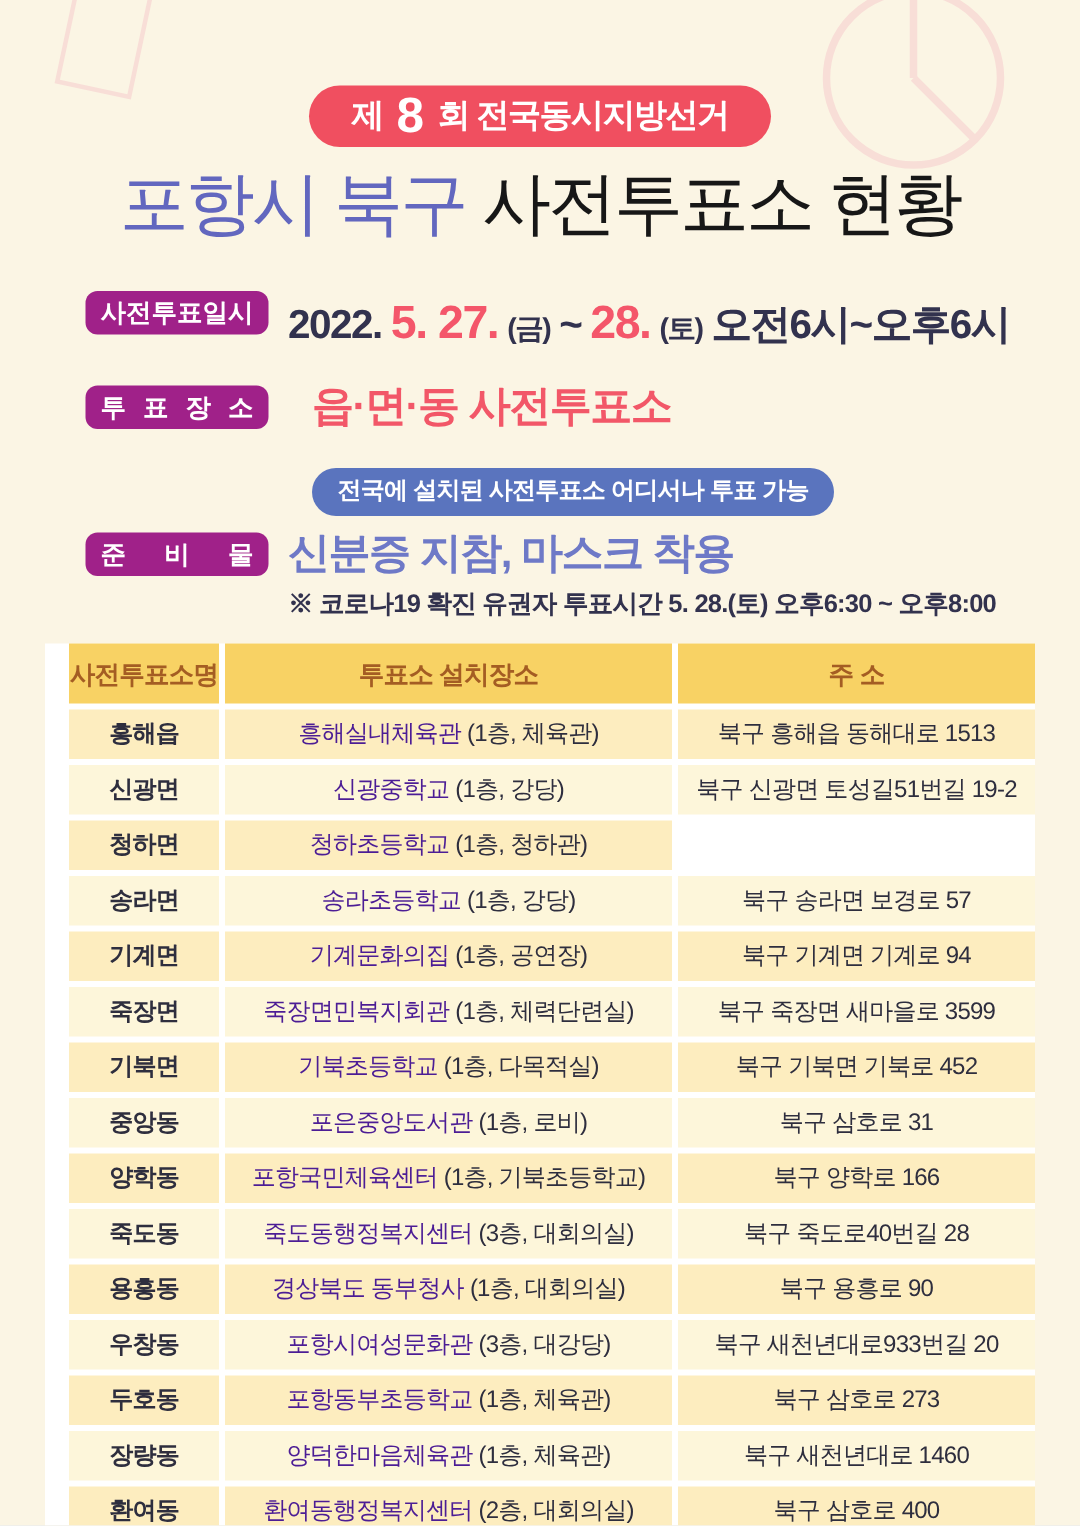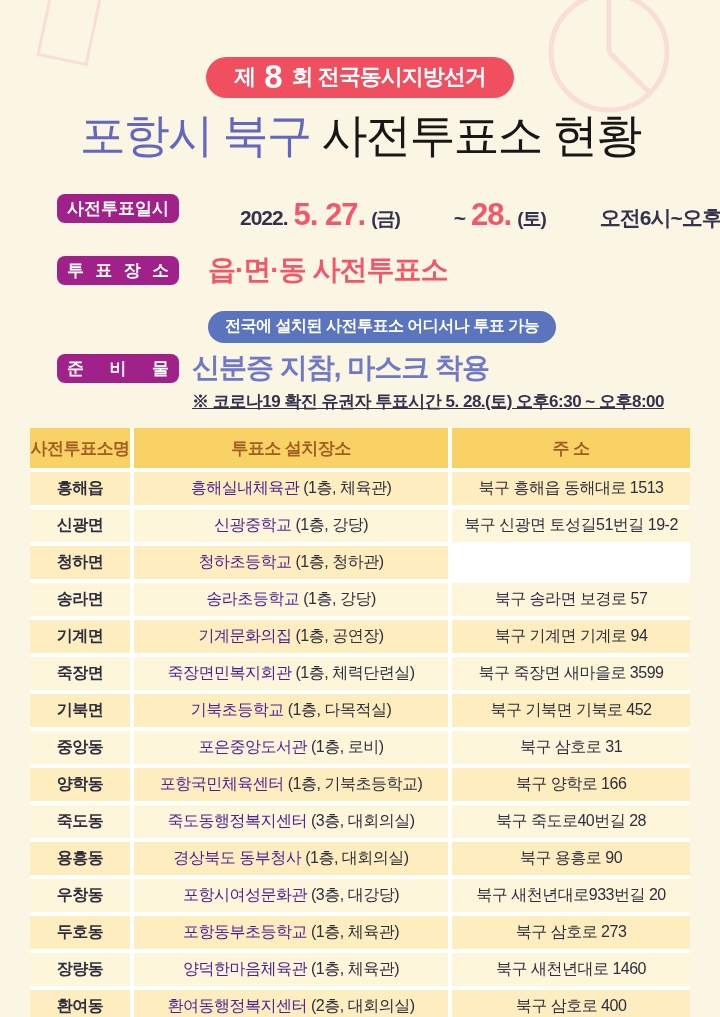--- a/index.html
+++ b/index.html
@@ -67,21 +67,21 @@
     color: #ffffff;
     font-size: 17px;
     font-weight: bold;
     padding: 3px 10px;
     border-radius: 8px;
     text-align: justify;
     text-align-last: justify;
   }
   .info-content { margin-left: 13px; }
   .date-line { display: flex; align-items: baseline; gap: 6px; white-space: nowrap; padding-top: 6px; }
-  .d-dark  { font-size: 21px; font-weight: bold; color: #32324e; letter-spacing: -1px; margin-left: 48px; }
+  .d-dark  { font-size: 27px; font-weight: bold; color: #32324e; letter-spacing: -1px; }
   .d-red   { font-size: 31px; font-weight: bold; color: #f4566a; letter-spacing: -1px; }
   .d-dow   { font-size: 19px; font-weight: bold; color: #32324e; letter-spacing: -1px; }
   .heading-red  { font-size: 28px; font-weight: bold; color: #f25768; letter-spacing: -1px; line-height: 34px; }
   .heading-blue { font-size: 28px; font-weight: bold; color: #6e79c7; letter-spacing: -1px; line-height: 34px; }
   .pill {
     display: inline-block;
     margin-top: 24px;
     background: #5a74be;
     color: #ffffff;
     font-size: 16px;
@@ -89,35 +89,35 @@
     padding: 5px 17px 6px;
     border-radius: 16px;
     letter-spacing: -0.5px;
   }
   .covid-note {
     margin-top: 5px;
     font-size: 17px;
     font-weight: bold;
     color: #32324e;
     letter-spacing: -0.5px;
-    text-decoration: underline;
   }
   
   .vtable {
     position: relative;
     margin: 15px 30px 0;
     background: #ffffff;
     display: flex;
     flex-direction: column;
     gap: 4px;
   }
   .trow {
     display: grid;
     grid-template-columns: 100px 1fr 238px;
     gap: 4px;
+    margin-left: 16px;
   }
   .cell {
     display: flex;
     align-items: center;
     justify-content: center;
     font-size: 16px;
     color: #2e2e3e;
     letter-spacing: -0.5px;
     white-space: nowrap;
     overflow: hidden;

